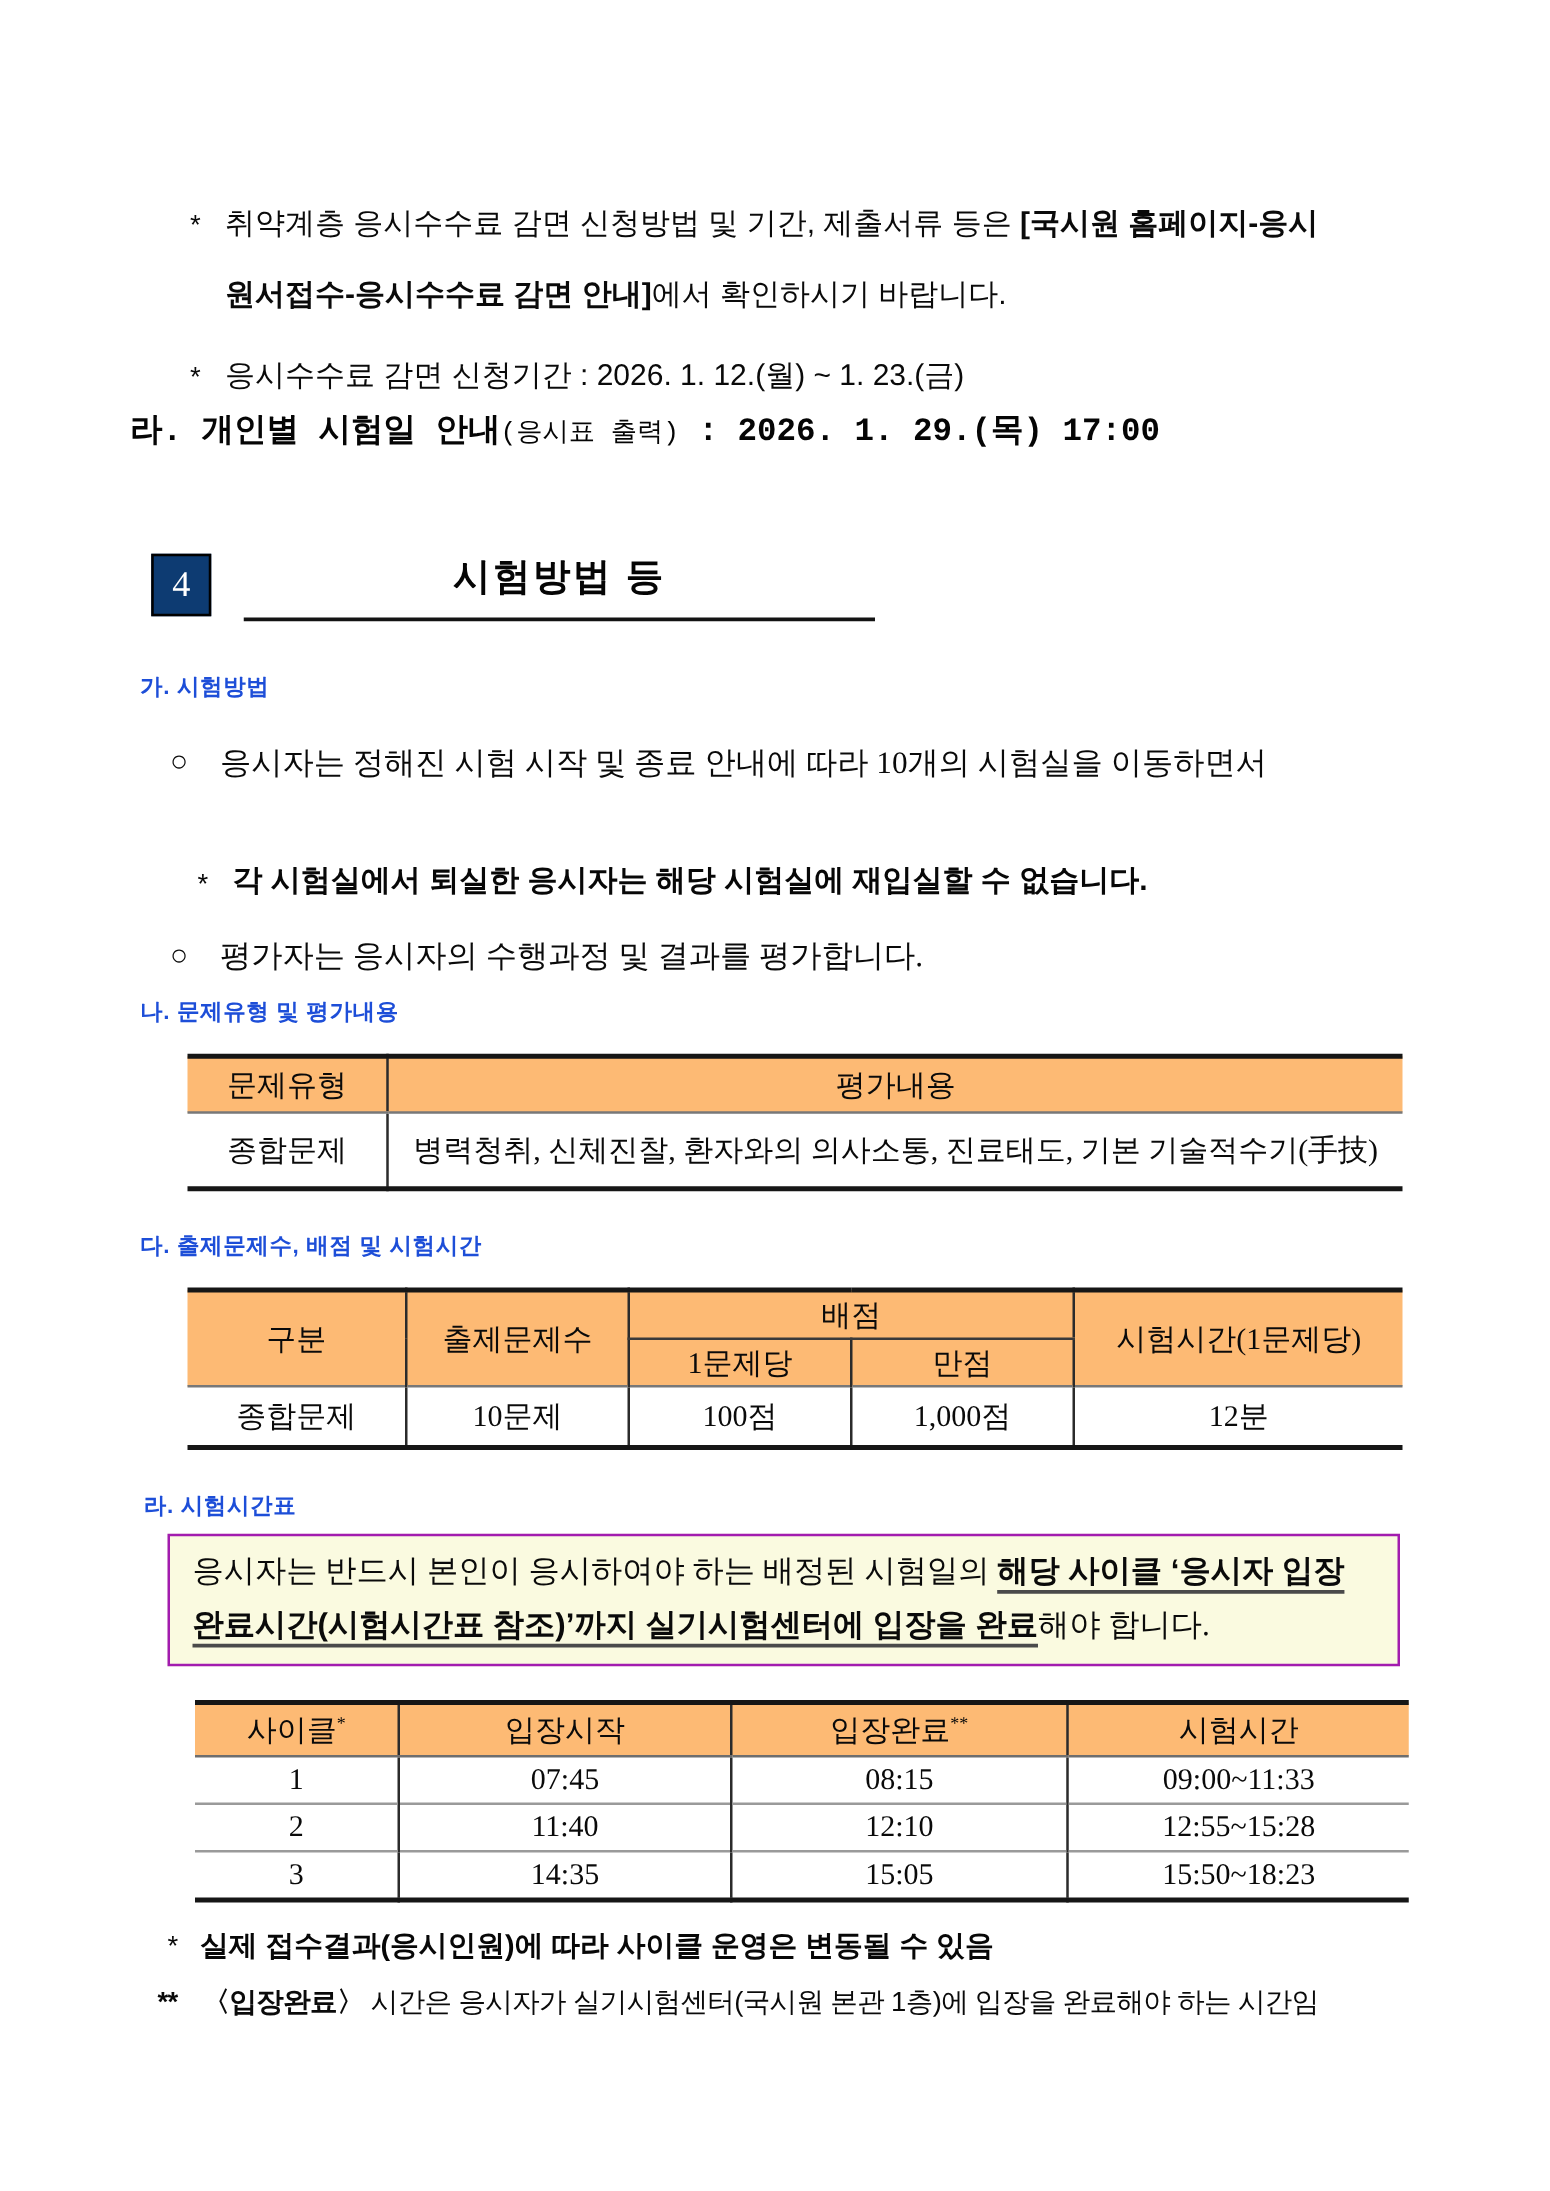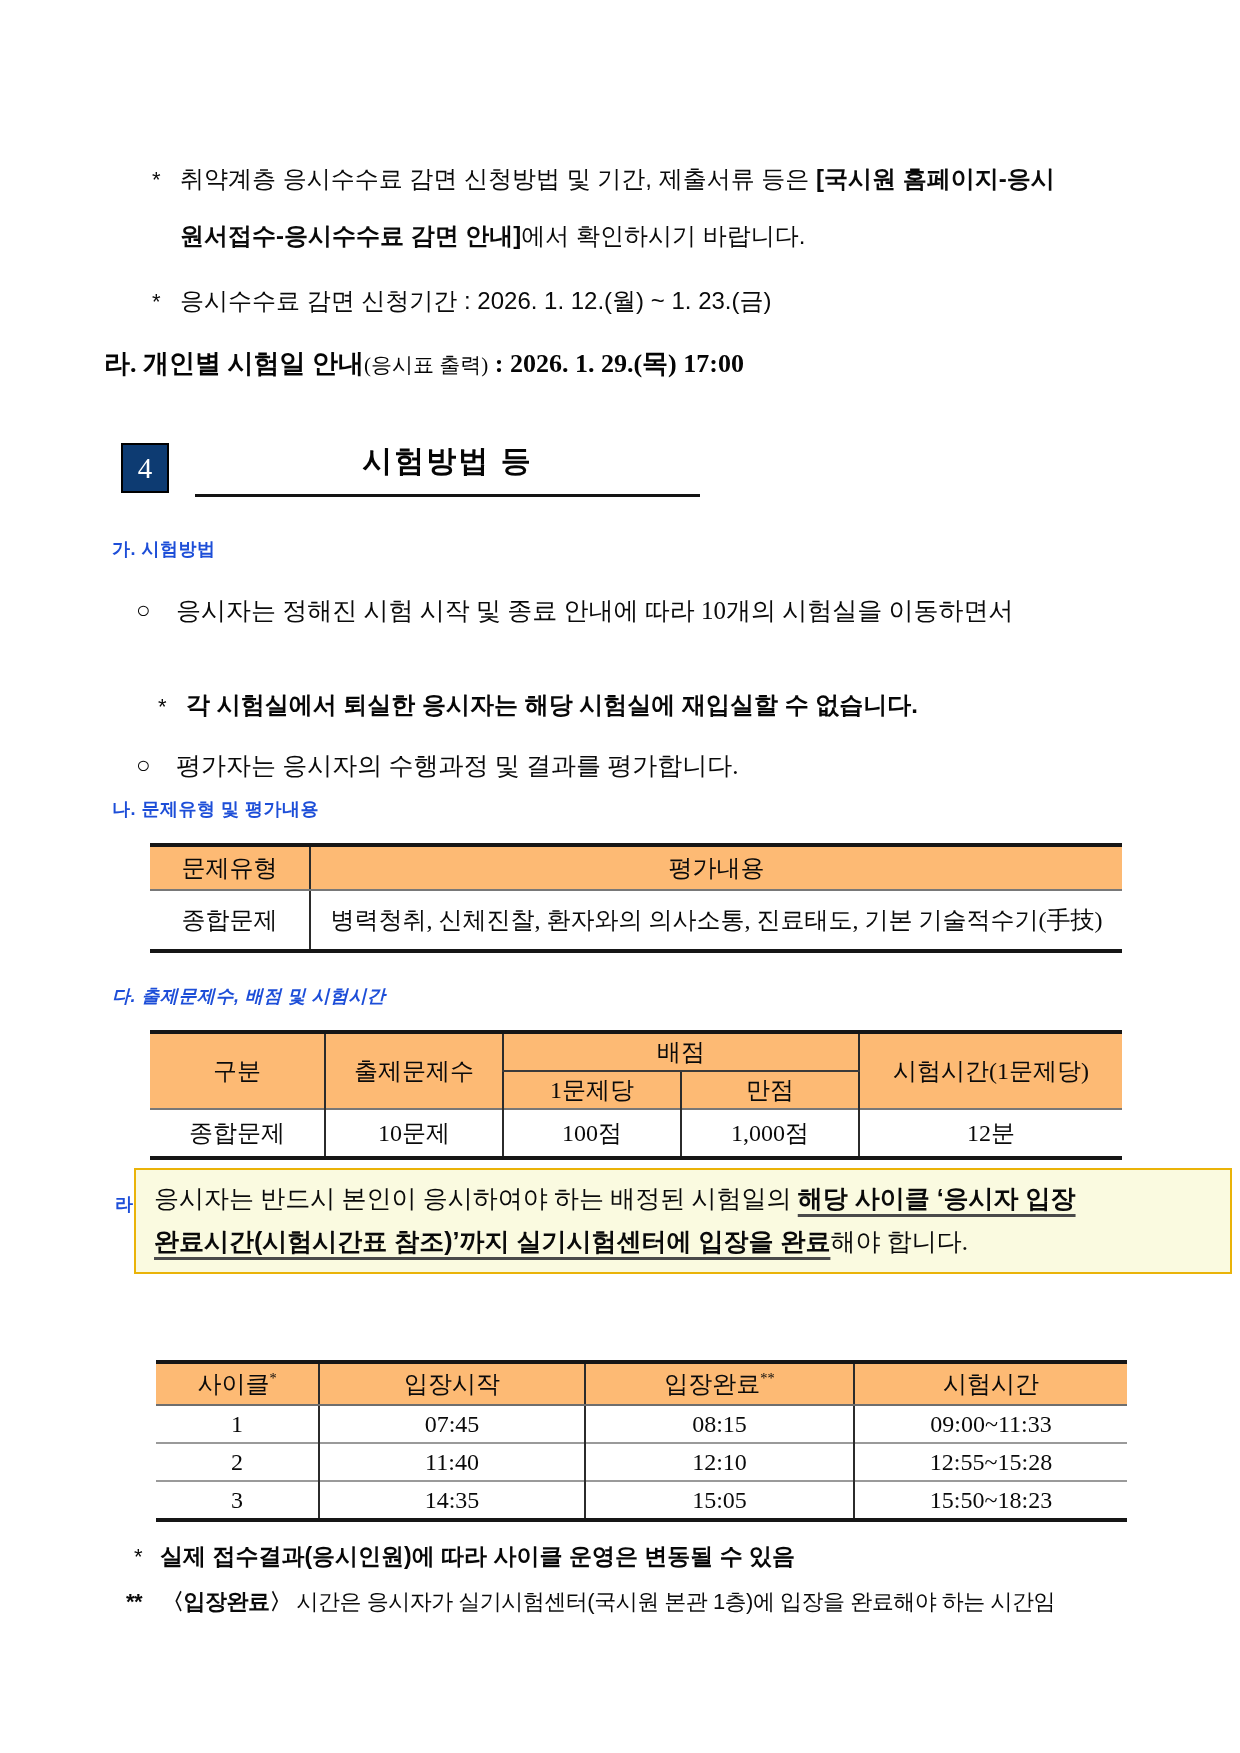--- a/index.html
+++ b/index.html
@@ -18,23 +18,23 @@
     font-family:"Liberation Sans", sans-serif;
     font-size:24px;line-height:57px;color:#0a0a0a;
   }
   .star-note .mk{position:absolute;left:2px;top:1px;font-size:22px;}
   .star-note .txt{display:block;padding-left:30px;}
   .note1{top:150px;}
   .note2{top:272px;}
 
   
   .item-ra{
-    position:absolute;top:340px;left:104px;
-    font-family:Liberation Serif, serif;
-    font-size:26px;font-weight:700;line-height:47px;color:#050505;
+    position:absolute;top:328px;left:104px;
+    font-family:Liberation Mono, monospace;
+    font-size:26px;font-weight:700;line-height:34px;color:#050505;
   }
   .item-ra .paren{font-size:21px;font-weight:400;}
 
   
   .sec-num{
     position:absolute;top:443px;left:121px;
     width:44px;height:46px;background:#0d3b72;border:2px solid #000;
     color:#ffffff;font-size:29px;line-height:46px;text-align:center;
     font-family:"Liberation Serif", serif;
   }
@@ -46,21 +46,21 @@
   }
 
   
   .sub-hd{
     position:absolute;left:112px;
     font-family:"Liberation Sans", sans-serif;
     font-size:18px;font-weight:700;color:#1d4ed8;letter-spacing:.5px;
   }
   .hd-ga{top:537px;}
   .hd-na{top:797px;text-align:right;}
-  .hd-da{top:984px;font-style:italic;}
+  .hd-da{top:984px;}
   .hd-ra2{top:1192px;left:115px;}
 
   
   .bullet{
     position:absolute;left:136px;width:1012px;
     font-size:25px;line-height:55px;color:#0a0a0a;
   }
   .bullet .mk{position:absolute;left:0;top:0;font-size:24px;}
   .bullet .txt{display:block;padding-left:40px;}
   .bullet1{top:583px;}
@@ -90,22 +90,22 @@
   .t2 tr.sub td{height:36px;}
   .t2 tr.data td{height:46px;border-top:2px solid #787878;}
   .t3{top:1360px;left:156px;width:971px;}
   .t3 tr.hdr td{height:40px;border-bottom:2px solid #6e6e6e;}
   .t3 tr.data td{height:36px;}
   .t3 tr.data + tr.data td{border-top:2px solid #9a9a9a;}
   sup.fn{font-size:60%;vertical-align:super;line-height:0;}
 
   
   .notice{
-    position:absolute;top:1168px;left:134px;width:1098px;
-    box-sizing:border-box;border:2px solid #eab308;background:#fafae0;
+    position:absolute;top:1227px;left:134px;width:986px;
+    box-sizing:border-box;border:2px solid #a21caf;background:#fafae0;
     padding:7px 18px 9px 18px;
     font-size:25px;line-height:43px;color:#0a0a0a;
   }
   .notice .em{
     font-family:"Liberation Sans", sans-serif;font-weight:700;
     text-decoration:underline;text-decoration-thickness:2.5px;
     text-underline-offset:7px;text-decoration-color:#4a4a4a;
   }
 
   

